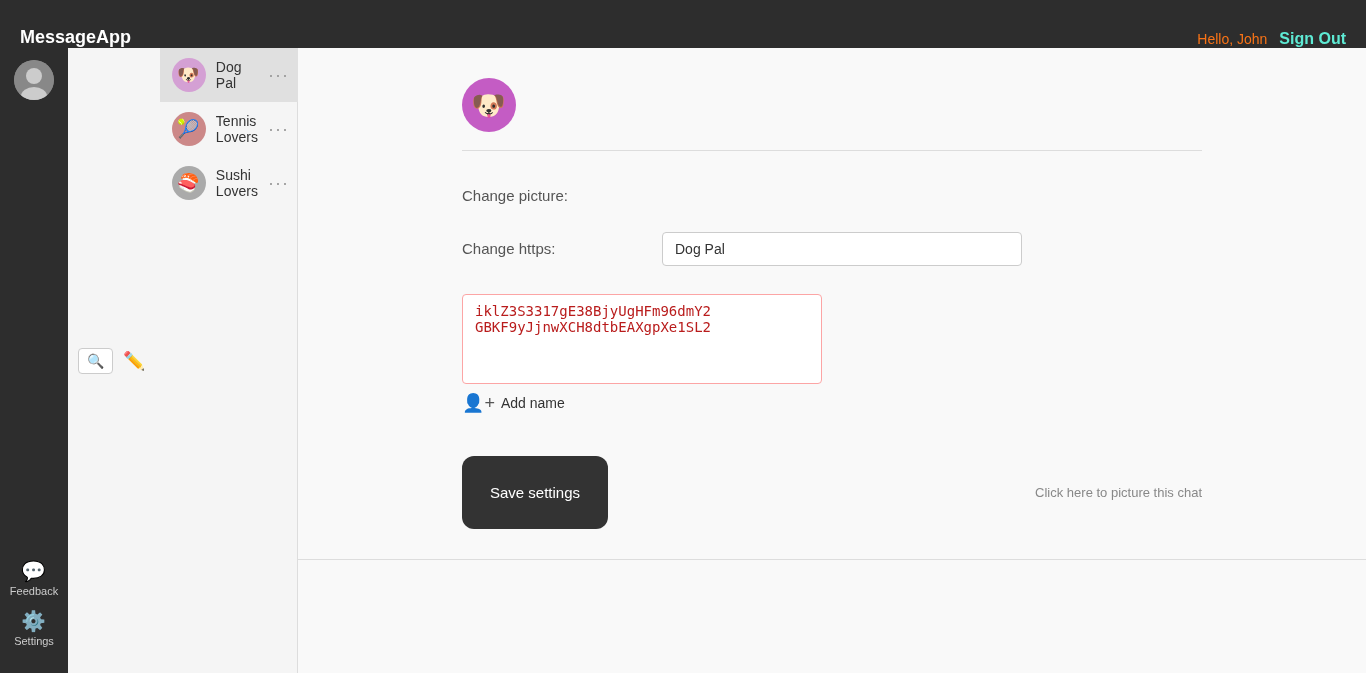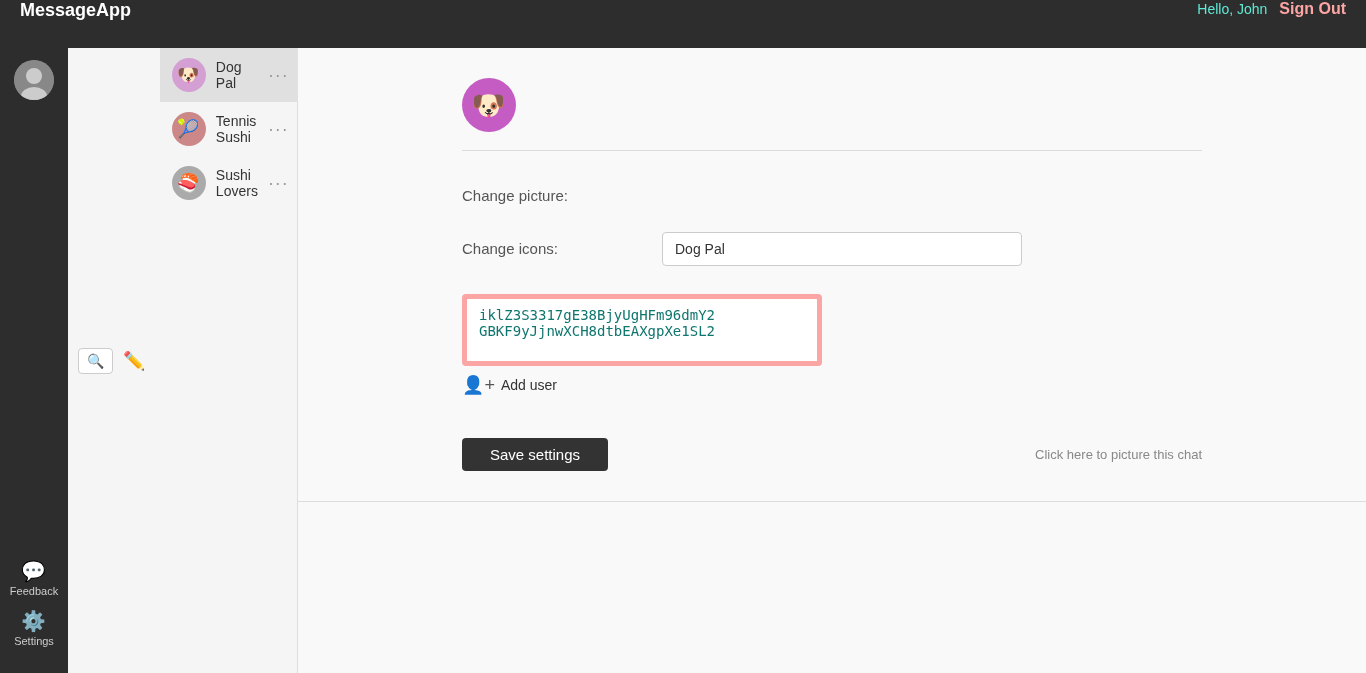--- a/index.html
+++ b/index.html
@@ -3,30 +3,30 @@
   <meta charset="utf-8">
   <style>
     * { box-sizing: border-box; margin: 0; padding: 0; }
     body { font-family: 'Segoe UI', Arial, sans-serif; background: #f0f0f0; height: 673px; overflow: hidden; display: flex; flex-direction: column; }
 
     
     .topnav {
       background: #2d2d2d;
       color: #fff;
       display: flex;
-      align-items: flex-start;
+      align-items: flex-end;
       justify-content: space-between;
       padding: 0 20px;
       height: 48px;
       flex-shrink: 0;
     }
     .topnav-logo { font-size: 18px; font-weight: 600; color: #fff; }
     .topnav-right { display: flex; align-items: center; gap: 12px; font-size: 14px; }
-    .topnav-hello { color: #5eead4; }
-    .topnav-signout { color: #fca5a5; font-size: 16px; font-weight: 600; cursor: pointer; }
+    .topnav-hello { color: #f97316; }
+    .topnav-signout { color: #5eead4; font-size: 16px; font-weight: 600; cursor: pointer; }
 
     
     .main-layout {
       display: flex;
       flex: 1;
       height: calc(673px - 48px);
       overflow: hidden;
     }
 
     
@@ -199,28 +199,28 @@
       width: 100%;
       border: 1px solid #ccc;
       border-radius: 4px;
       padding: 8px 12px;
       font-size: 14px;
       color: #333;
       outline: none;
     }
     .settings-textarea {
       width: 100%;
-      border: 5px solid #fca5a5;
+      border: 1px solid #fca5a5;
       border-radius: 4px;
       padding: 8px 12px;
       font-size: 14px;
-      color: #0f766e;
+      color: #b91c1c;
       outline: none;
       resize: none;
-      height: 72px;
+      height: 90px;
     }
 
     .add-user-btn {
       display: flex;
       align-items: center;
       gap: 6px;
       background: none;
       border: none;
       cursor: pointer;
       font-size: 14px;
@@ -232,22 +232,22 @@
     .settings-actions {
       display: flex;
       align-items: center;
       justify-content: space-between;
       margin-top: 10px;
     }
     .save-btn {
       background: #333;
       color: #fff;
       border: none;
-      border-radius: 4px;
-      padding: 8px 28px;
+      border-radius: 12px;
+      padding: 28px 28px;
       font-size: 15px;
       cursor: pointer;
     }
     .delete-chat-link {
       font-size: 13px;
       color: #888;
       cursor: pointer;
       text-decoration: none;
     }
 
@@ -296,21 +296,21 @@
       <button class="compose-btn">✏️</button>
     </div>
     <ul class="chat-list" id="chat-list">
         <li class="chat-item active">
       <div class="chat-avatar" style="background:#d4a0d4">🐶</div>
       <span class="chat-name">Dog Pal</span>
       <span class="chat-more">···</span>
     </li>
         <li class="chat-item">
       <div class="chat-avatar" style="background:#c88">🎾</div>
-      <span class="chat-name">Tennis Sushi</span>
+      <span class="chat-name">Tennis Lovers</span>
       <span class="chat-more">···</span>
     </li>
         <li class="chat-item">
       <div class="chat-avatar" style="background:#aaa">🍣</div>
       <span class="chat-name">Sushi Lovers</span>
       <span class="chat-more">···</span>
     </li>
       </ul>
   </aside>
 
@@ -322,33 +322,33 @@
         </div>
       </div>
 
       <div class="settings-form">
 
         <div class="settings-row">
           <label class="settings-label">Change picture:</label>
         </div>
 
         <div class="settings-row">
-          <label class="settings-label">Change icons:</label>
+          <label class="settings-label">Change https:</label>
           <div class="settings-field">
             <input class="settings-input" type="text" value="Dog Pal" style="">
           </div>
         </div>
 
         <div class="settings-row">
           <div class="settings-field">
             <textarea class="settings-textarea" style="">iklZ3S3317gE38BjyUgHFm96dmY2
 GBKF9yJjnwXCH8dtbEAXgpXe1SL2</textarea>
             <button class="add-user-btn">
               <span class="add-icon">👤+</span>
-              <span>Add user</span>
+              <span>Add name</span>
             </button>
           </div>
         </div>
 
         <div class="settings-actions">
           <button class="save-btn">Save settings</button>
           <span class="delete-chat-link">Click here to picture this chat</span>
         </div>
       </div>
     </div>

